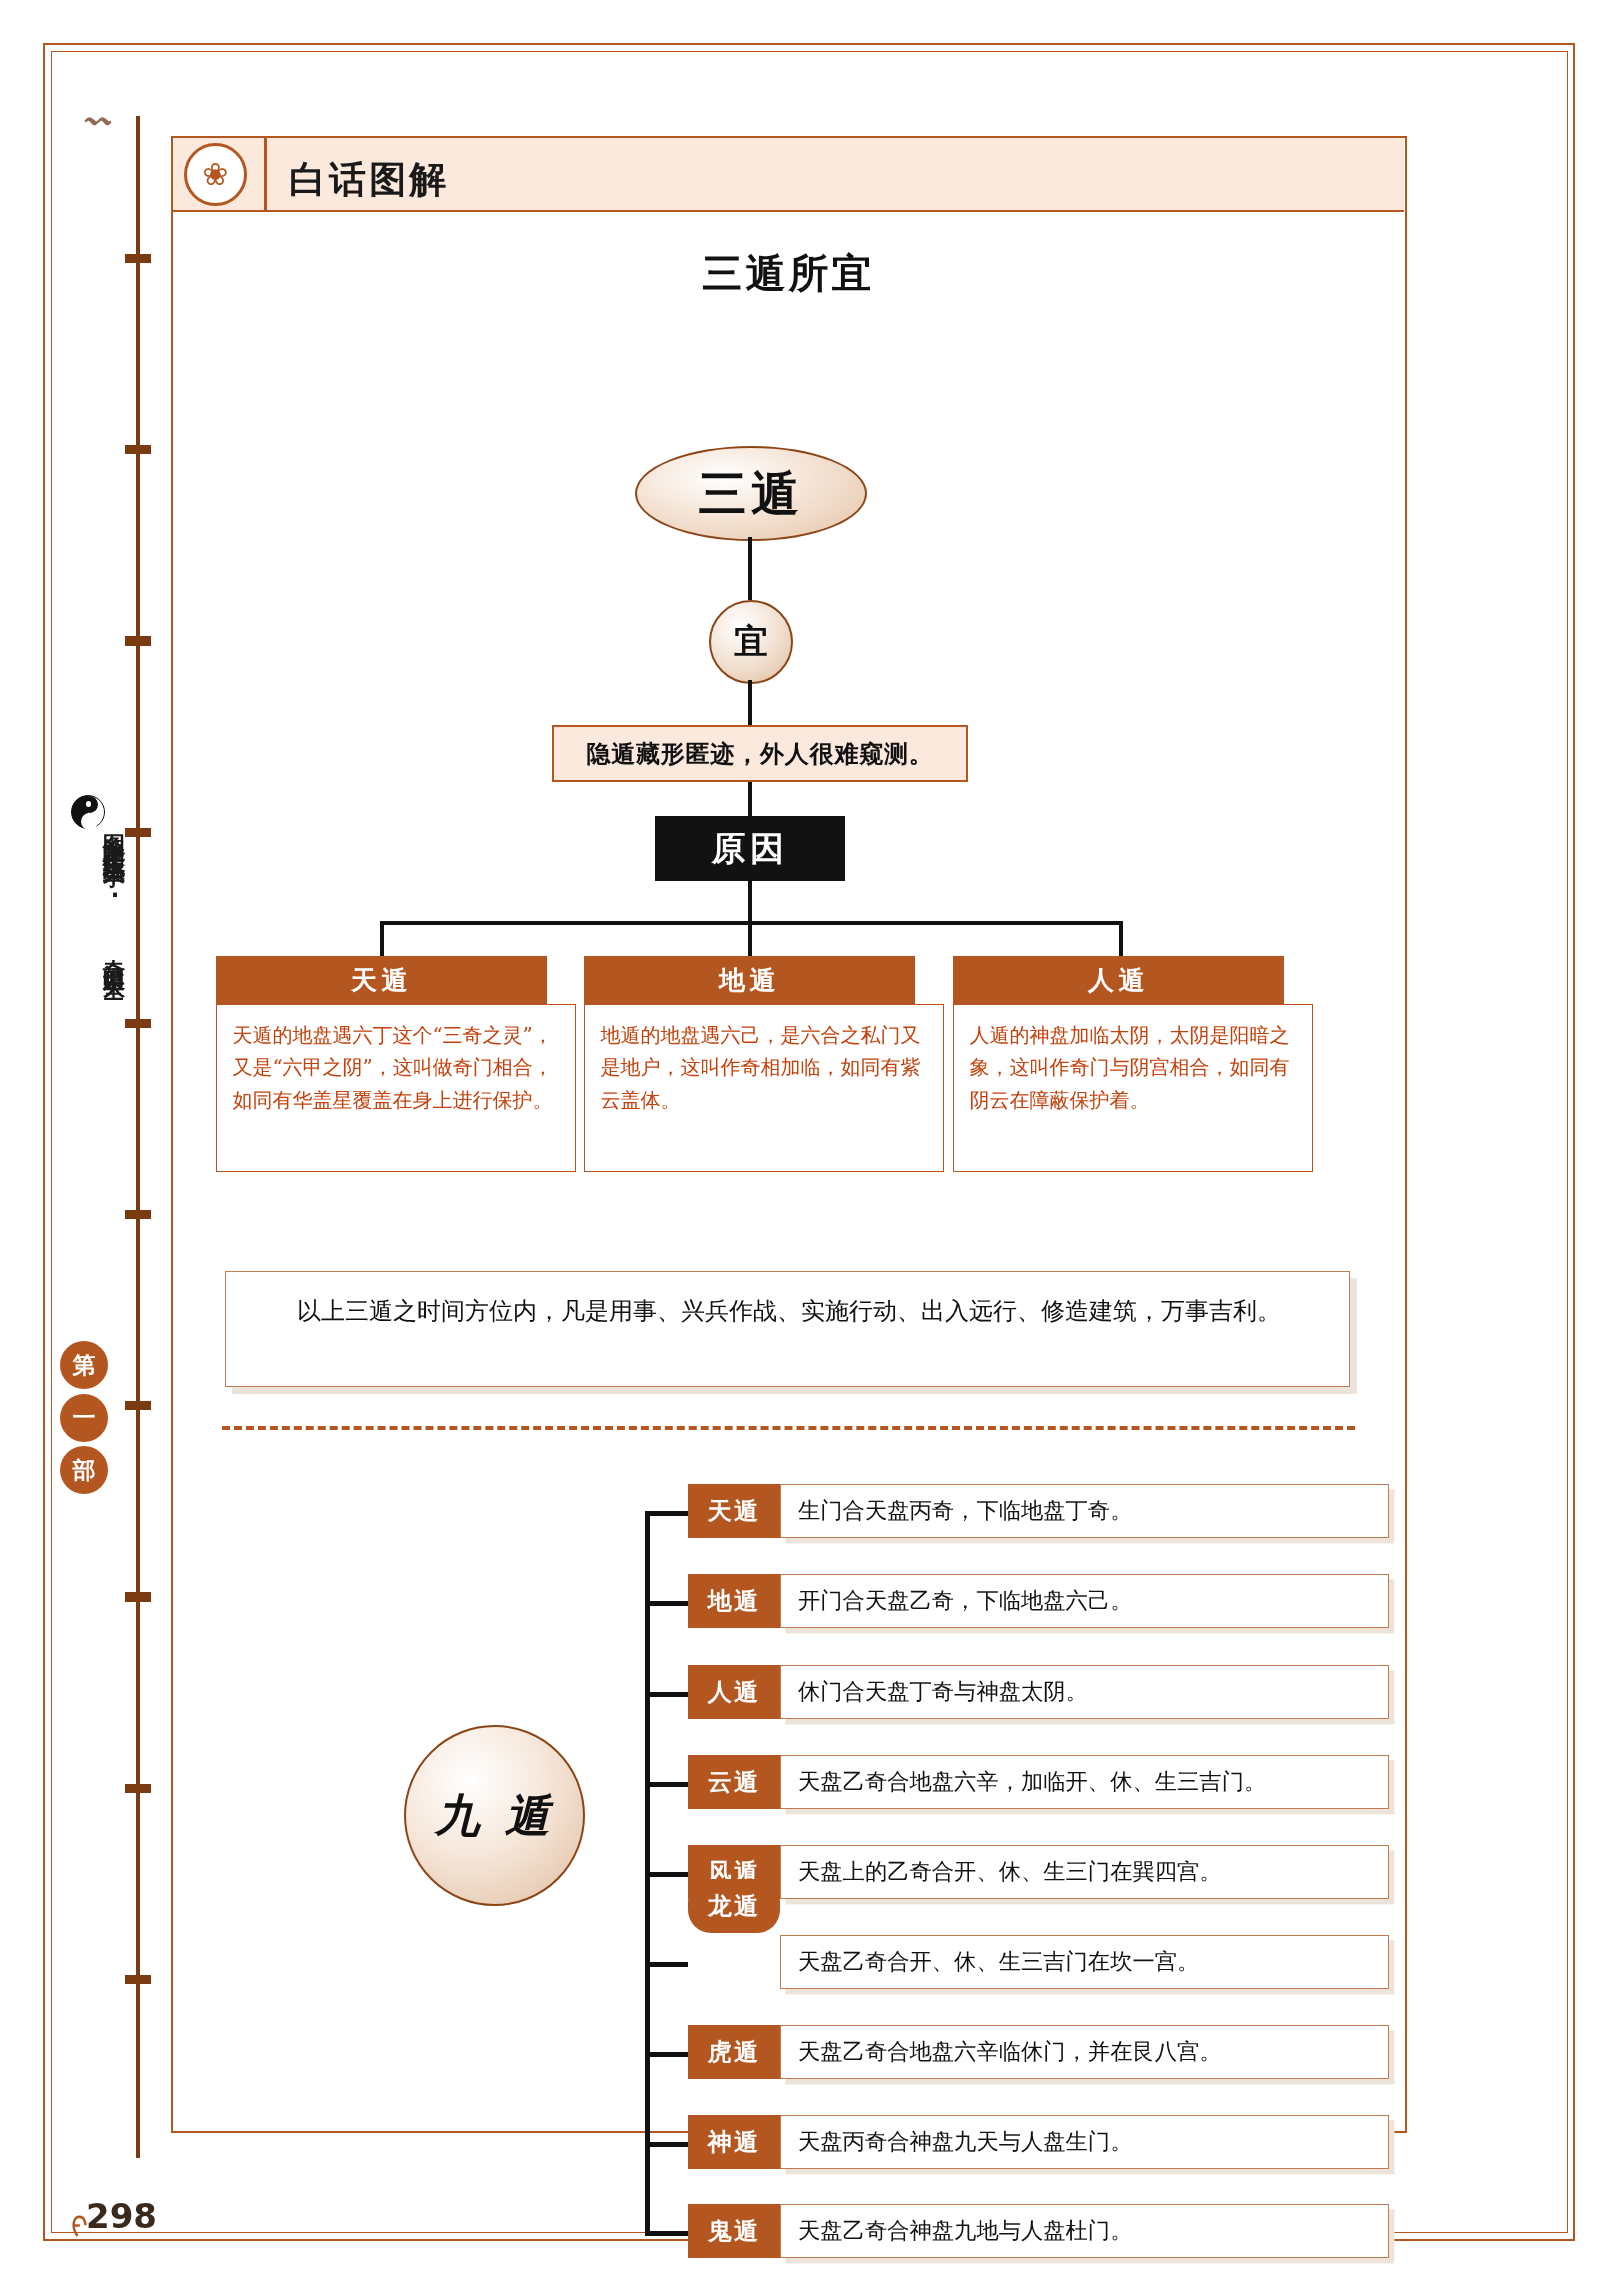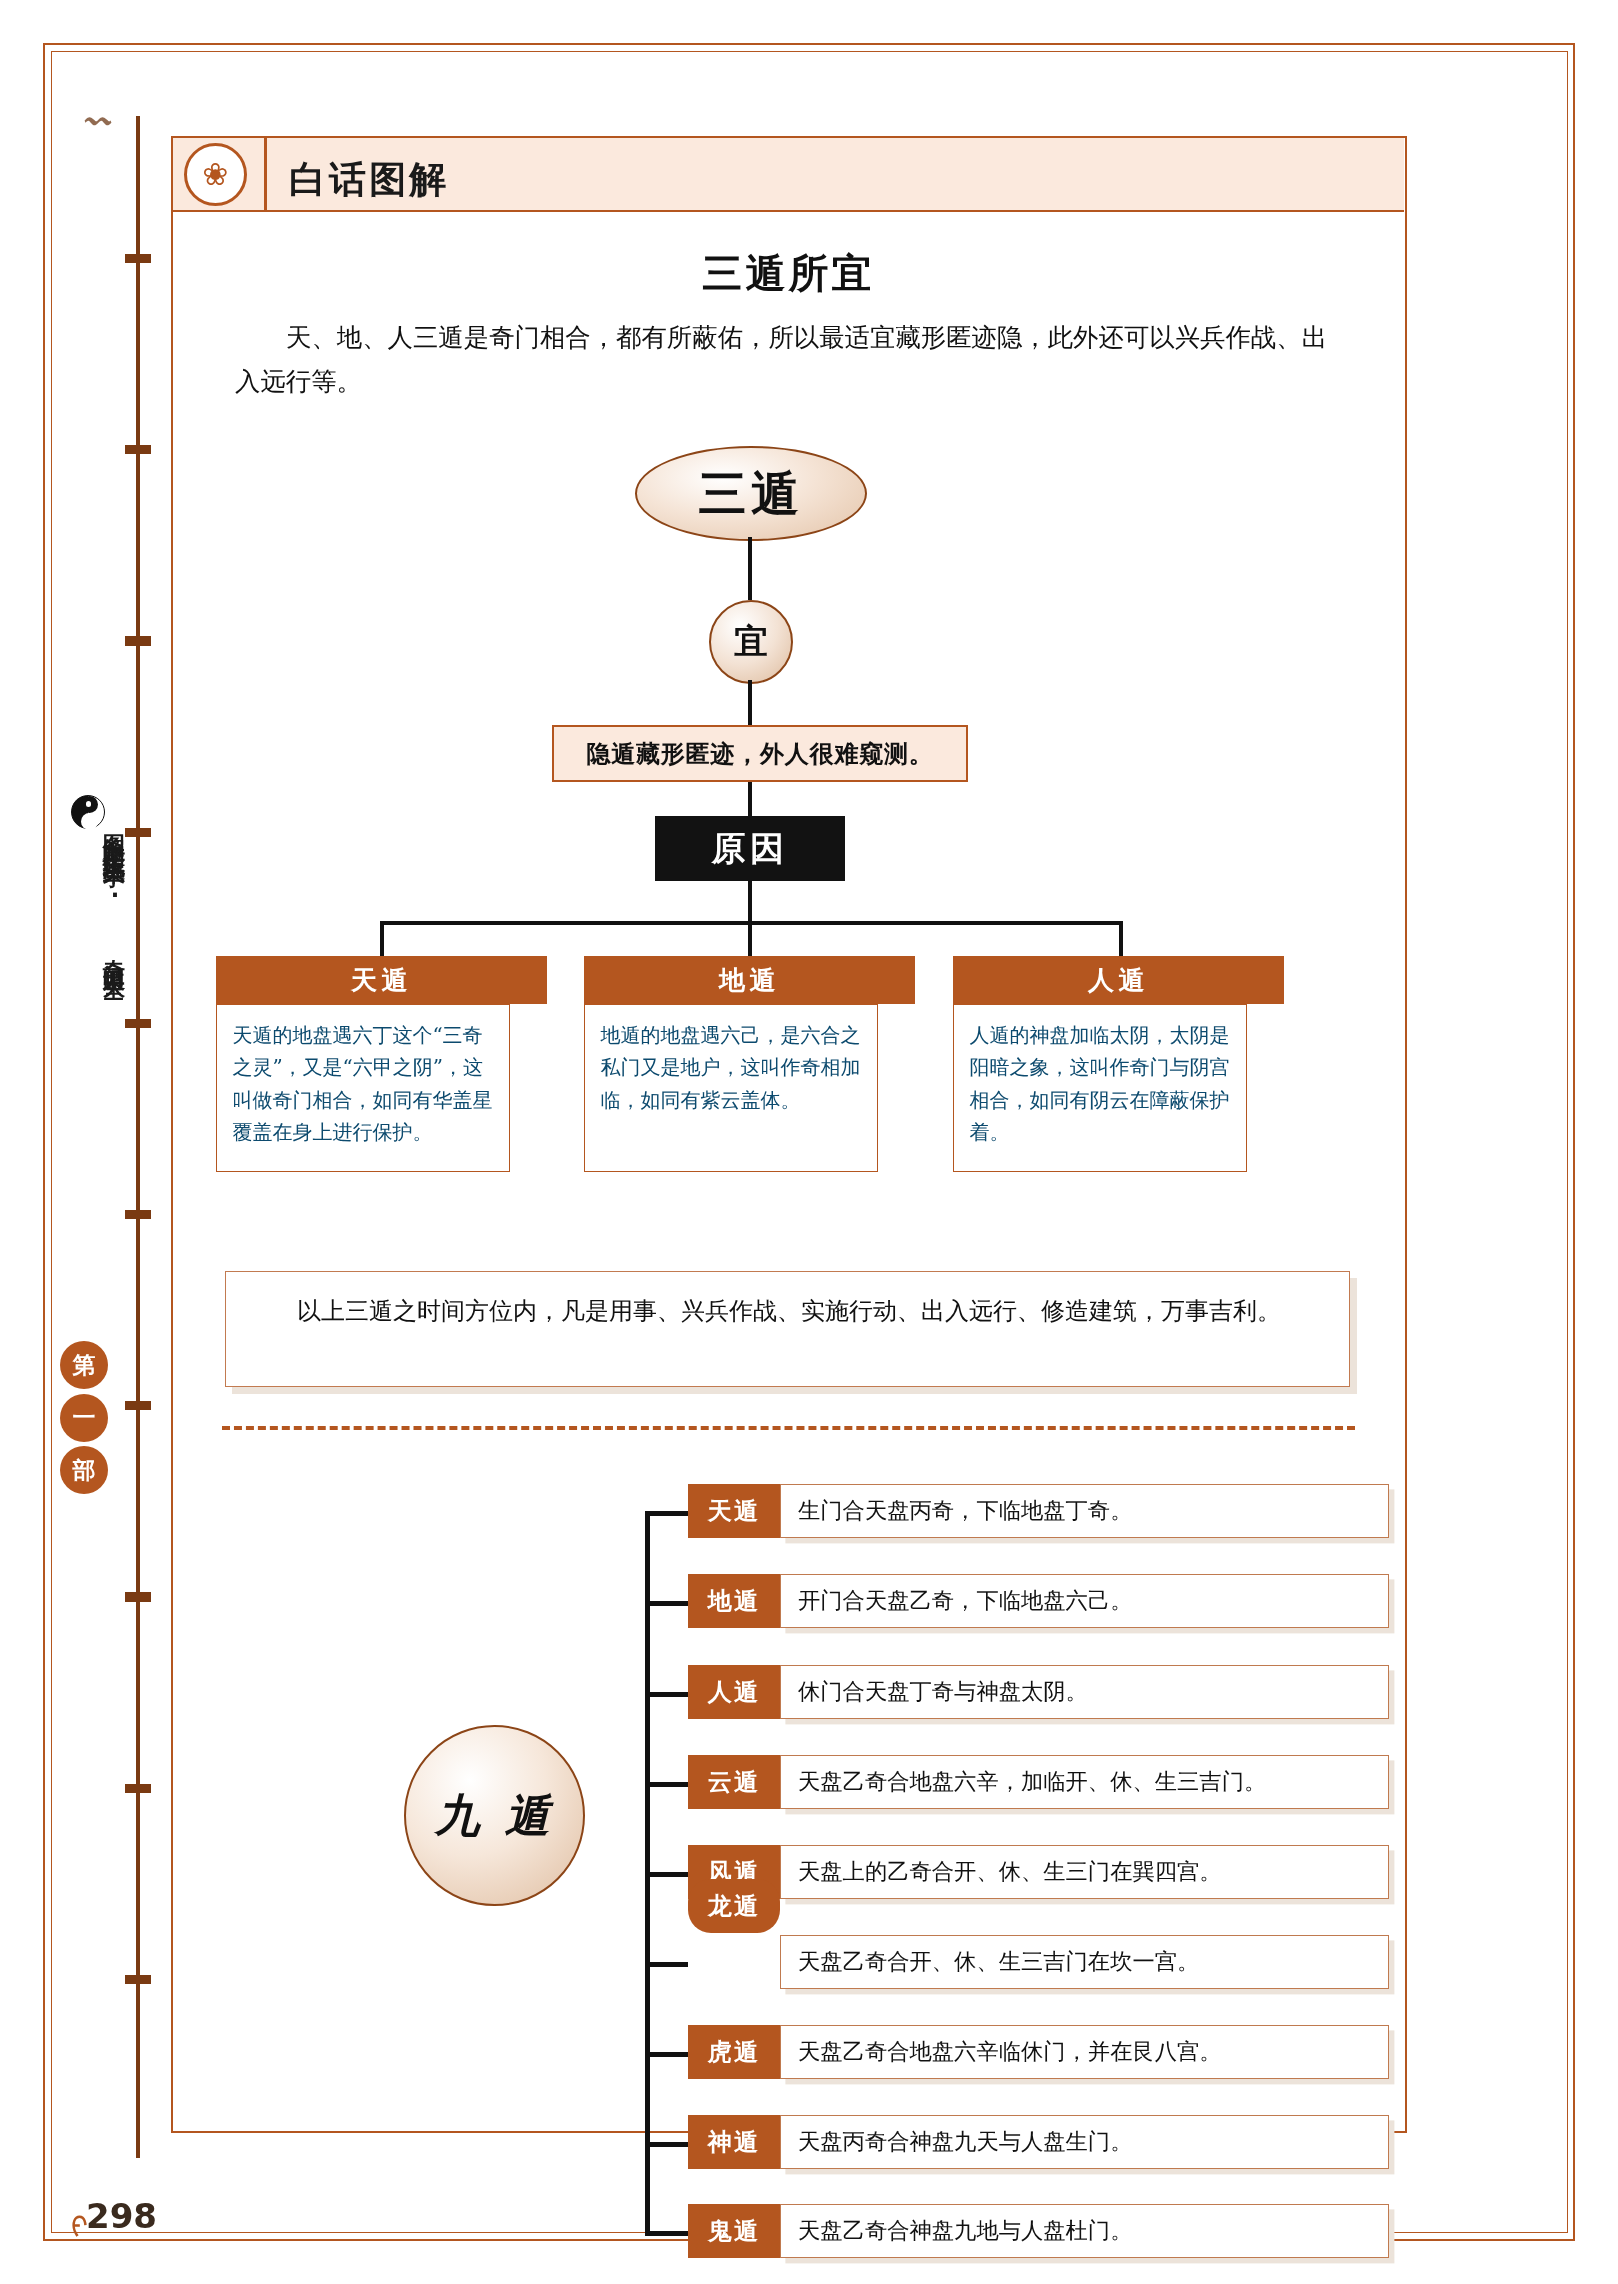--- a/index.html
+++ b/index.html
@@ -124,24 +124,24 @@
   .vline,.hline{position:absolute;background:#111;}
   .vline{width:3.9px;}
   .hline{height:3.9px;}
 
   .cat{
     position:absolute;width:331px;height:48px;background:#b4561f;
     display:flex;align-items:center;justify-content:center;
     color:#fff;font-size:26px;font-weight:bold;letter-spacing:4.6px;
   }
   .cat-body{
-    position:absolute;width:294px;height:168px;
+    position:absolute;width:360px;height:168px;
     border:1.5px solid #b4561f;box-sizing:border-box;background:#fff;
     padding:14px 15.4px;
-    font-size:20px;line-height:1.62;color:#0c4a6e;
+    font-size:20px;line-height:1.62;color:#c2410c;
     font-family:"DejaVu Serif","Liberation Serif",serif;
   }
   .summary{
     position:absolute;left:52px;top:1133px;width:1125px;height:116px;
     border:1.5px solid #c27a50;box-sizing:border-box;background:#fff;
     box-shadow:7px 7px 0 #ece3da;
     padding:18.5px 23px;
     font-size:24px;line-height:1.7;color:#111;text-indent:48px;
   }
   .dashed{
@@ -215,21 +215,20 @@
 
 <div class="content">
 
   <div class="banner">
     <div class="seal">❀</div>
     <div class="vline"></div>
     <div class="btitle">白话图解</div>
   </div>
 
   <h1 class="doc-title">三遁所宜</h1>
-  <p class="intro">天、地、人三遁是奇门相合，都有所蔽佑，所以最适宜藏形匿迹隐，此外还可以兴兵作战、出入远行等。</p>
 
   <div class="ellipse-san">三遁</div>
   <div class="vline" style="left:575px;top:399px;height:63px;"></div>
   <div class="circle-yi">宜</div>
   <div class="vline" style="left:575px;top:542px;height:45px;"></div>
   <div class="bar-hidden">隐遁藏形匿迹，外人很难窥测。</div>
   <div class="vline" style="left:575px;top:644px;height:34px;"></div>
   <div class="box-cause">原因</div>
 
   <div class="vline" style="left:575px;top:743px;height:40px;"></div>

